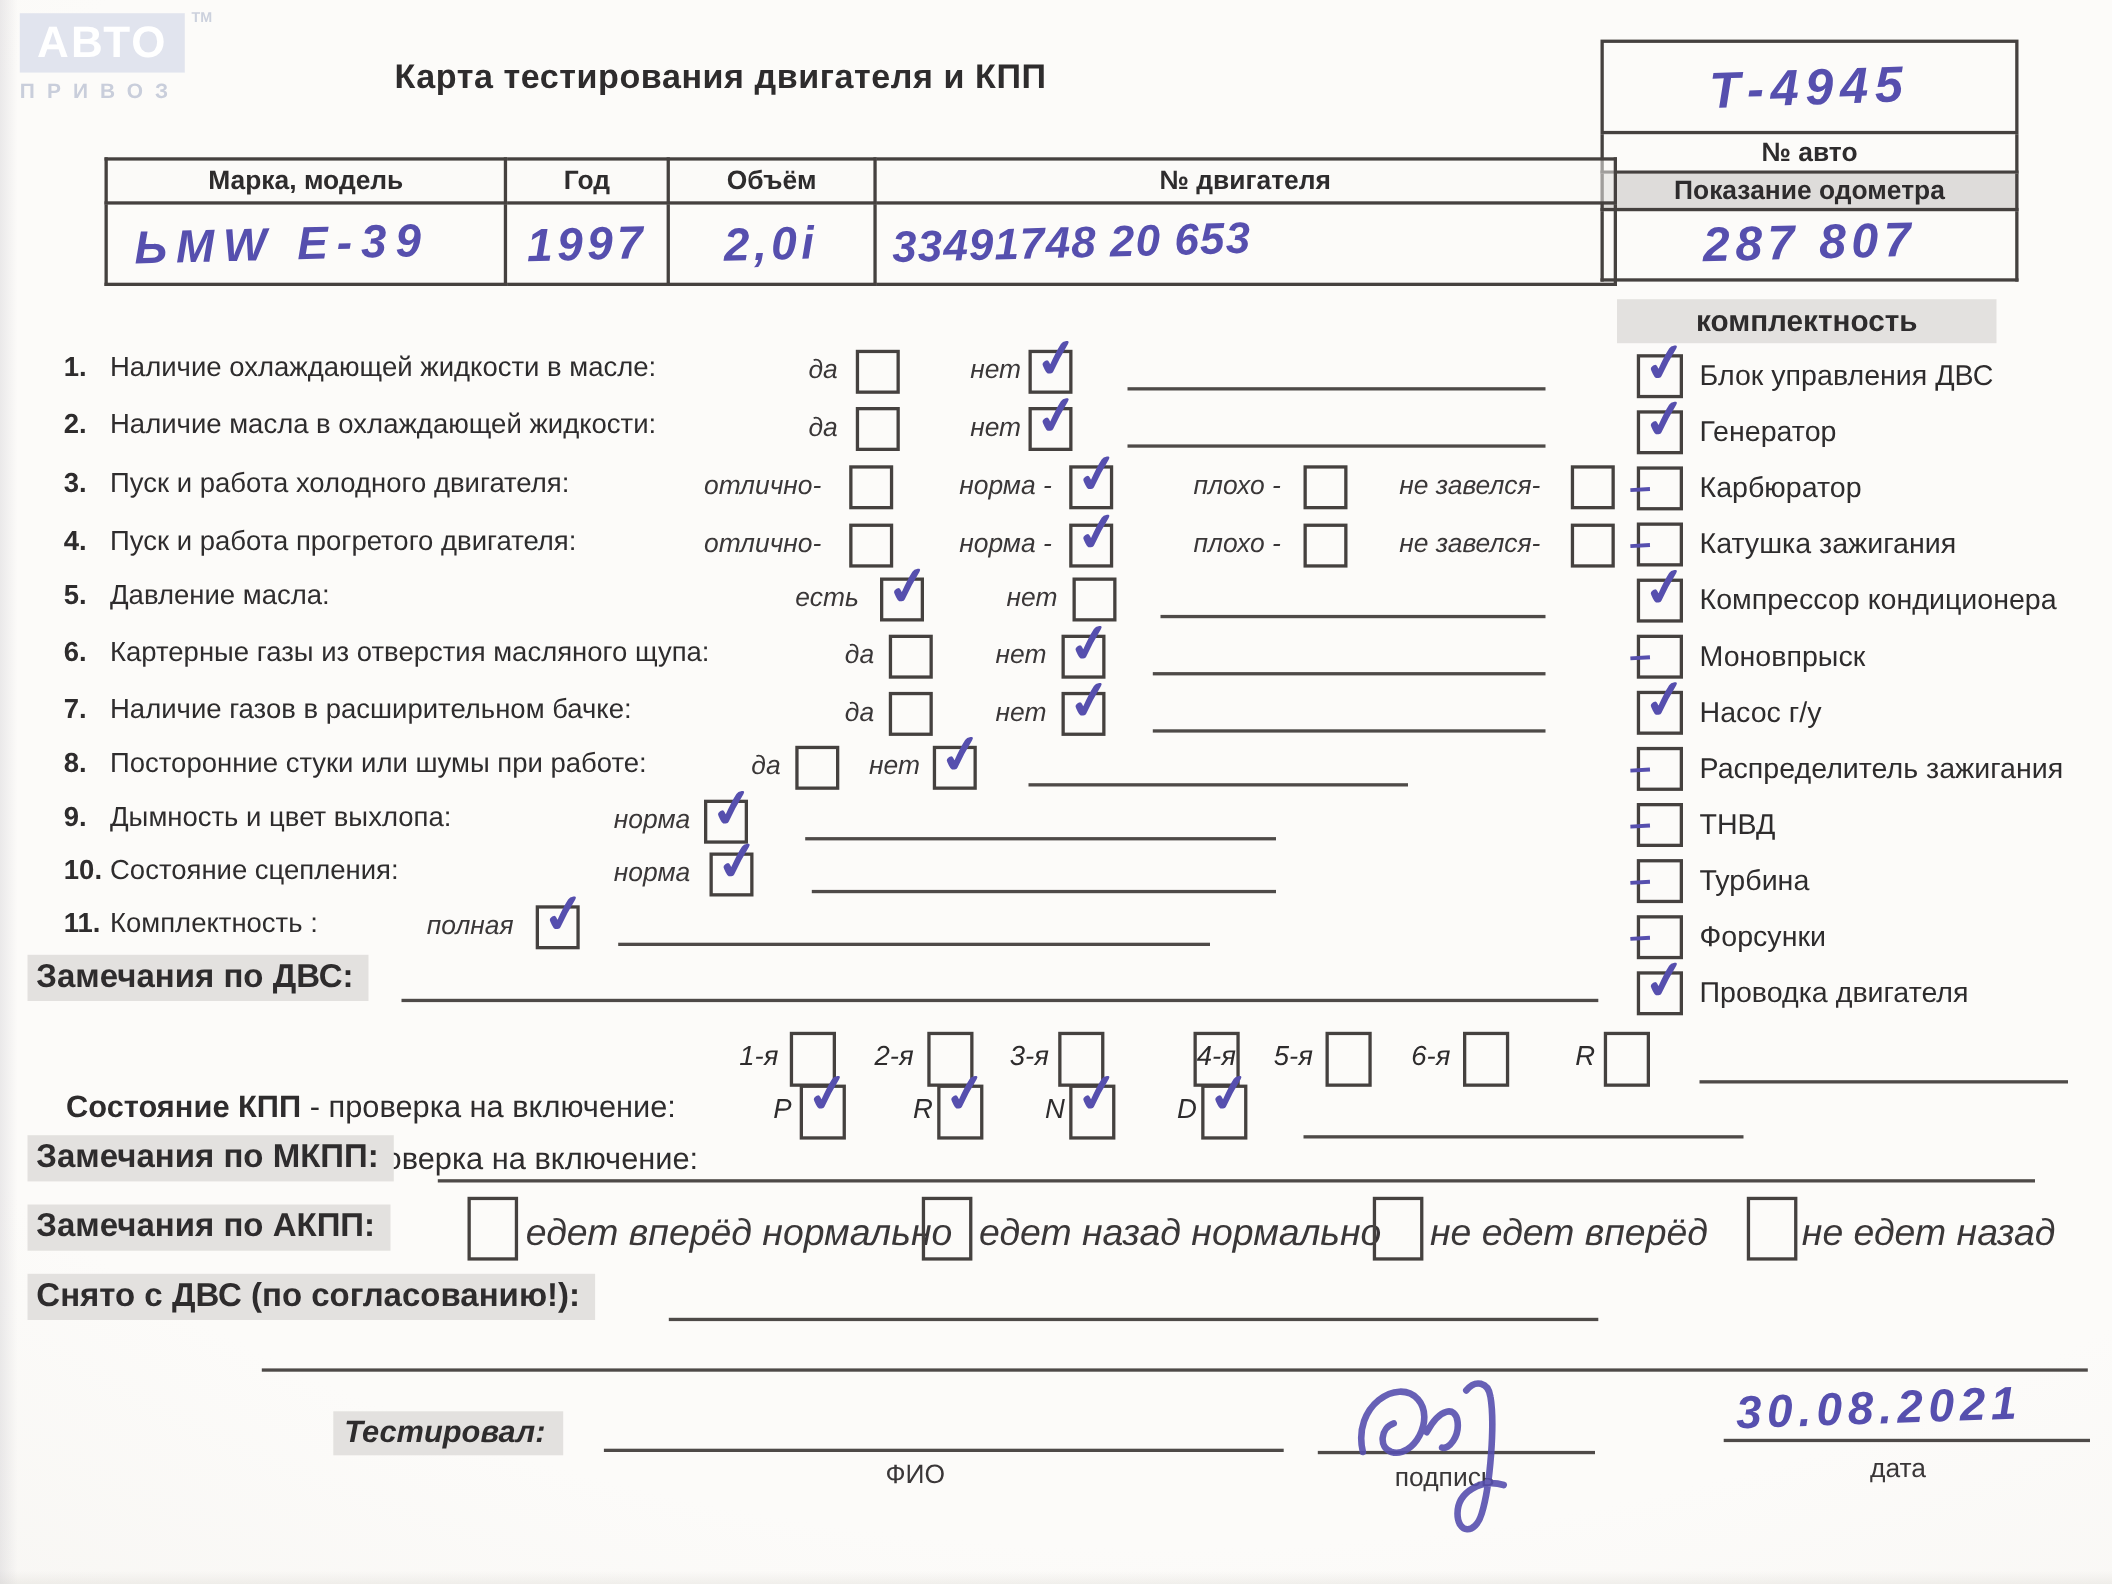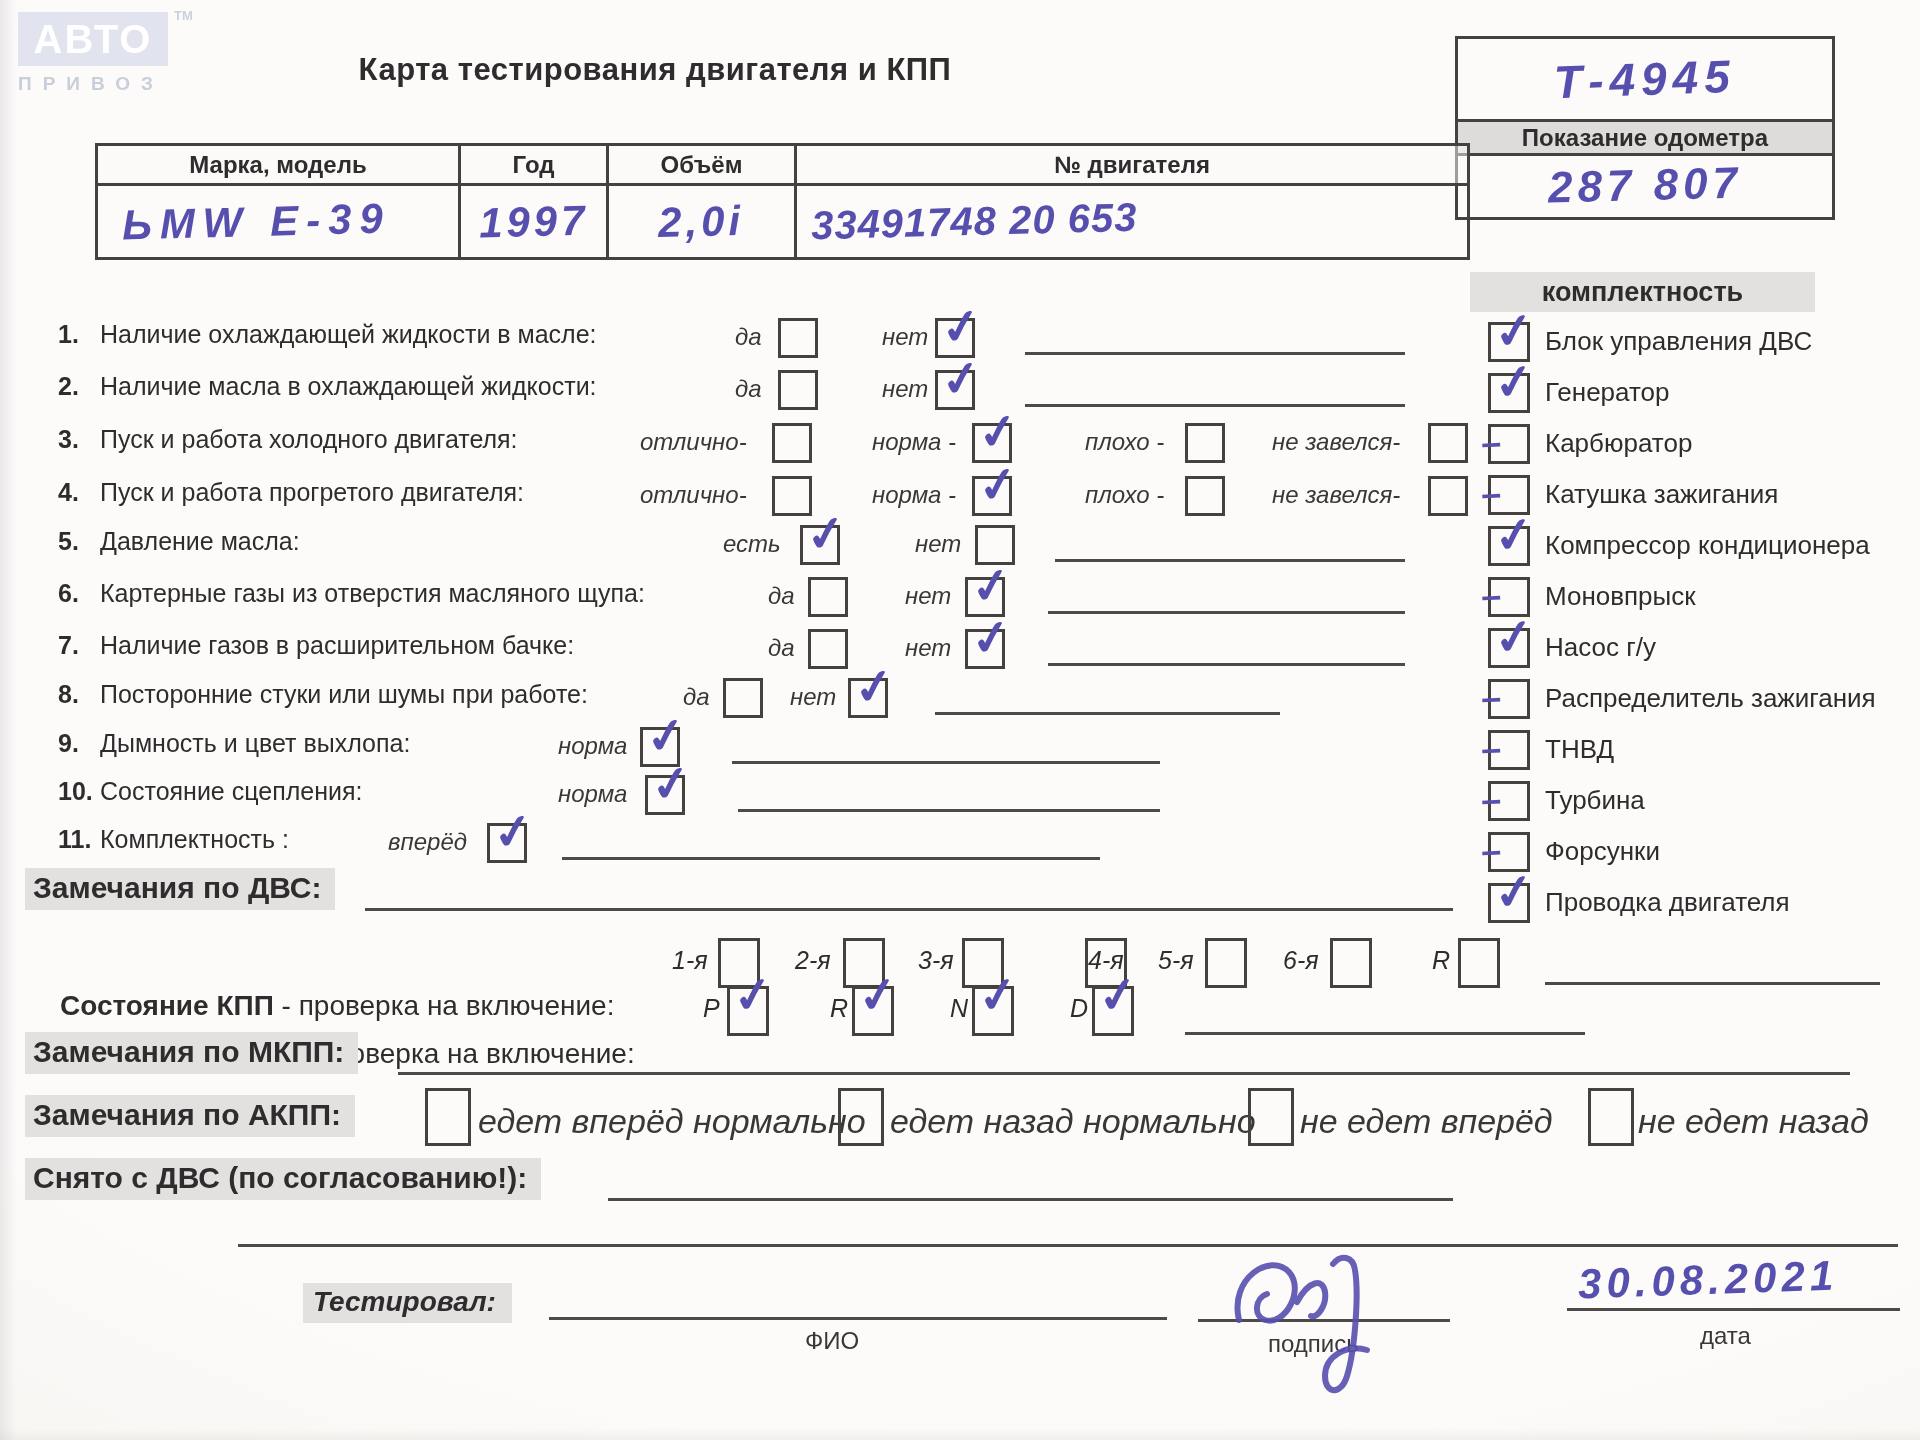--- a/index.html
+++ b/index.html
@@ -72,20 +72,21 @@
     <div class="logo-tm">TM</div>
     <div class="logo-sub">ПРИВОЗ</div>
   </div>
 
   <div class="abs title">Карта тестирования двигателя  и КПП</div>
 
   <div class="abs vb">
     <div class="vb-cell vb1">
       <span class="hand" style="font-size:46px;letter-spacing:6px;transform:rotate(-2deg);">Т-4945</span>
     </div>
+    <div class="vb-cell vb2">№ авто</div>
     <div class="vb-cell vb3">Показание одометра</div>
     <div class="vb-cell vb4">
       <span class="hand" style="font-size:44px;letter-spacing:5px;transform:rotate(-1.5deg);">287 807</span>
     </div>
   </div>
 
   <table class="abs htable">
     <tbody>
         <tr>
       <th style="width:360px">Марка, модель</th>
@@ -244,21 +245,21 @@
     <span class="abs opt" style="left:558px">норма</span>
     <span class="abs cb cb-s" style="left:645px">
         <span class="mark is-check">✓</span>
       </span>
     <span class="abs uline" style="left:738px;top:34px;width:422px"></span>
   </div>
 
   <div class="abs" style="top:823px;left:0;width:1920px;height:40px">
     <span class="abs num" style="left:58px">11.</span>
     <span class="abs txt" style="left:100px">Комплектность :</span>
-    <span class="abs opt" style="left:388px">вперёд</span>
+    <span class="abs opt" style="left:388px">полная</span>
     <span class="abs cb cb-s" style="left:487px">
         <span class="mark is-check">✓</span>
       </span>
     <span class="abs uline" style="left:562px;top:34px;width:538px"></span>
   </div>
 
   <div class="abs sec" style="left:25px;top:868px">Замечания по ДВС:</div>
   <span class="abs uline" style="left:365px;top:908px;width:1088px"></span>
 
   <div class="abs" style="top:938px;left:0;width:1920px;height:50px">

